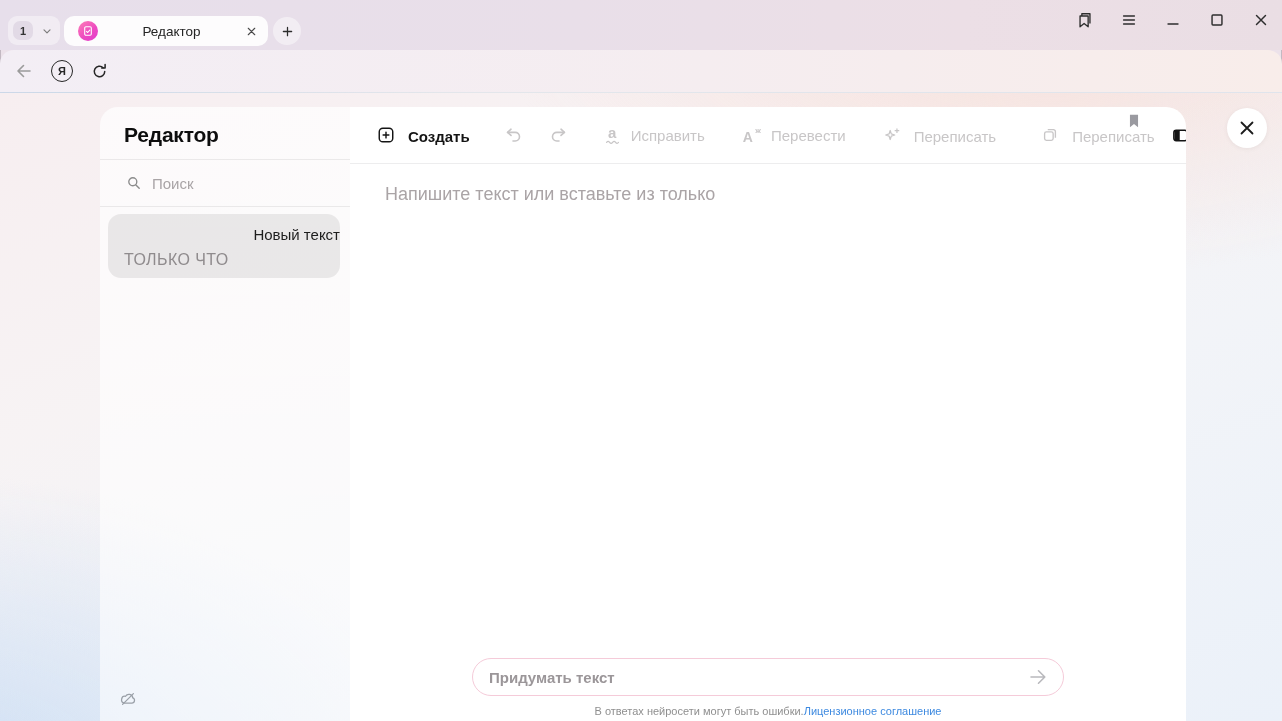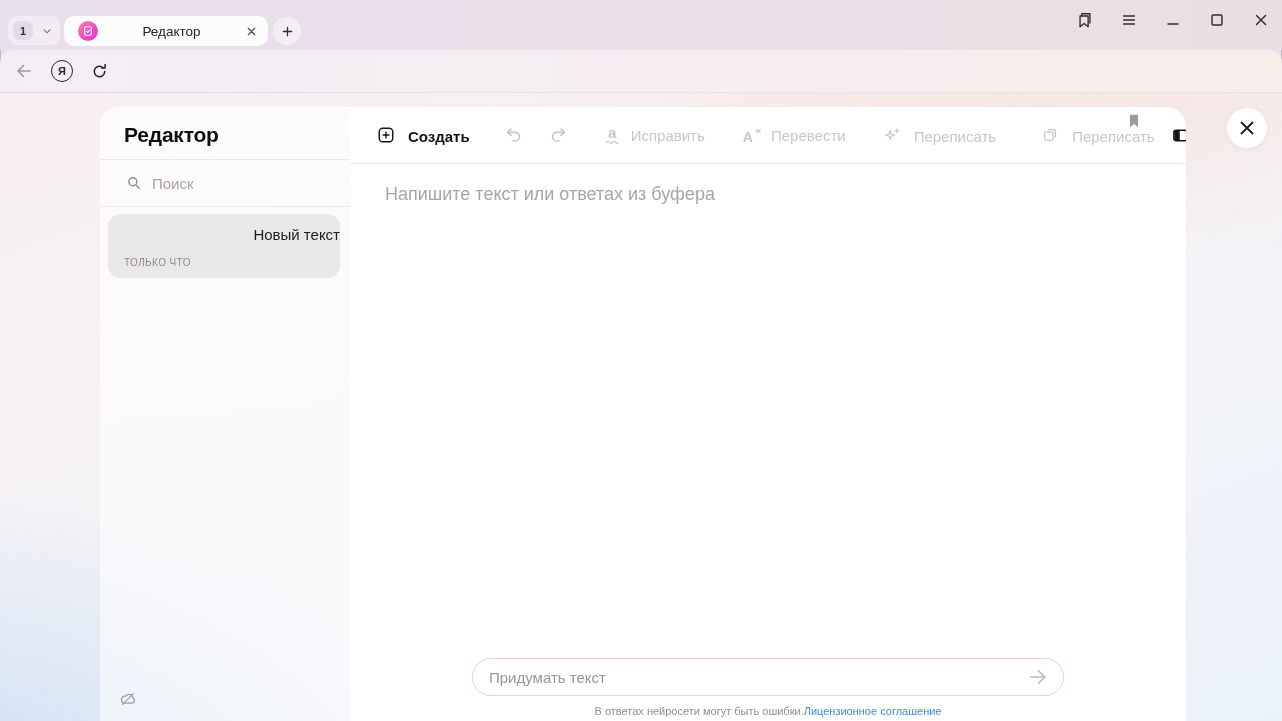--- a/index.html
+++ b/index.html
@@ -57,40 +57,40 @@
   .logo { position:absolute; left:24px; top:16px; font-size:21px; font-weight:700; letter-spacing:-.2px; color:#0d0d0d; }
   .side-div1 { position:absolute; left:0; top:52px; width:100%; height:1px; background:rgba(0,0,0,.07); }
   .search-row { position:absolute; left:0; top:53px; width:100%; height:46px; display:flex; align-items:center; padding-left:26px; gap:10px; }
   .search-row input { border:none; outline:none; background:transparent; font-size:15px; color:#333; width:170px;
     font-family:"Liberation Sans", sans-serif; }
   .search-row input::placeholder { color:#a9a4a6; }
   .side-div2 { position:absolute; left:0; top:99px; width:100%; height:1px; background:rgba(0,0,0,.07); }
   .doc-item { position:absolute; left:8px; top:107px; width:232px; height:64px; background:rgba(0,0,0,.075); border-radius:13px;
     padding:12px 0 0 16px; cursor:pointer; }
   .doc-title { font-size:15px; color:#1d1d1d;text-align:right; }
-  .doc-sub { margin-top:14px; font-size:10px; letter-spacing:.4px; text-transform:uppercase; color:#8f8b8d; }
+  .doc-sub { margin-top:8px; font-size:16px; letter-spacing:.4px; text-transform:uppercase; color:#8f8b8d; }
   .offline { position:absolute; left:19px; bottom:14px; width:18px; height:18px; color:#9aa0a8; }
 
   .main { flex:1; background:#ffffff; position:relative; }
   .ed-toolbar { position:absolute; left:0; top:0; width:100%; height:57px; display:flex; align-items:center; padding:0 24px 0 26px;
     border-bottom:1px solid #ededee; }
   .tb-btn { display:flex; align-items:flex-end; gap:12px; font-size:15px; cursor:pointer; white-space:nowrap; }
   .tb-create { color:#141414; font-weight:600; }
   .tb-disabled { color:#c8c6c7; cursor:default; }
   .vdiv { width:1px; height:22px; background:#e4e3e5; }
   .tb-icon { width:20px; height:20px; }
   .fix-glyph { position:relative; font-size:15px; line-height:12px; font-weight:600; display:inline-flex; flex-direction:column; align-items:center; }
   .fix-glyph .wave { margin-top:1px; }
   .tr-glyph { position:relative; font-size:14px; font-weight:600; line-height:14px; }
   .tr-glyph .sup { position:absolute; top:-6px; right:-8px; font-size:8px; font-weight:700; }
   .placeholder { position:absolute; left:35px; top:77px; font-size:18px; color:#aaa4a6; }
   .prompt-bar { position:absolute; left:50%; transform:translateX(-50%); bottom:26px; width:592px; height:38px;
     border:1px solid #f5cbd9; border-radius:19px; background:#fff; display:flex; align-items:center; padding:0 14px 0 16px; }
   .prompt-bar input { flex:1; border:none; outline:none; font-size:15px; color:#333; background:transparent;
-    font-family:"Liberation Sans", sans-serif; }
+    font-family:"Liberation Sans", sans-serif;font-weight:bold; }
   .prompt-bar input::placeholder { color:#9b9699; }
   .send-btn { width:22px; height:22px; color:#b9b9bd; cursor:pointer; }
   .legal { position:absolute; left:0; right:0; bottom:5px; text-align:center; font-size:11px; color:#8f8f8f; }
   .legal a { color:#3e8ae0; text-decoration:none; margin-left:0; }
   .close-page { position:absolute; left:1227px; top:15px; width:40px; height:40px; border-radius:50%; background:#fff;
     box-shadow:0 1px 5px rgba(0,0,0,.06); display:flex; align-items:center; justify-content:center; cursor:pointer; color:#1c1c1c; }
 </style>
 </head>
 <body>
 
@@ -312,21 +312,21 @@
 
           <div class="vdiv" style="margin-left:auto"></div>
           <span class="icon tb-icon" style="color:#141414; margin-left:16px">
             <svg width="19" height="19" viewBox="0 0 20 20" fill="none" stroke="currentColor" stroke-width="1.6">
                 <rect x="3" y="4.5" width="14" height="11" rx="2.5"></rect>
                 <path d="M3.6 5.2h5.6v9.6H3.6z" fill="currentColor" stroke="none"></path>
               </svg>
           </span>
         </div>
 
-        <div class="placeholder">Напишите текст или ответах из буфера</div>
+        <div class="placeholder">Напишите текст или вставьте из только</div>
 
         <div class="prompt-bar">
           <input type="text" placeholder="Придумать текст" style="">
           <span class="icon send-btn">
             <svg width="22" height="22" viewBox="0 0 22 22" fill="none" stroke="currentColor" stroke-width="1.6" stroke-linecap="round" stroke-linejoin="round">
                 <path d="M4 11h13.5M11.5 4.8L17.8 11l-6.3 6.2"></path>
               </svg>
           </span>
         </div>
 

